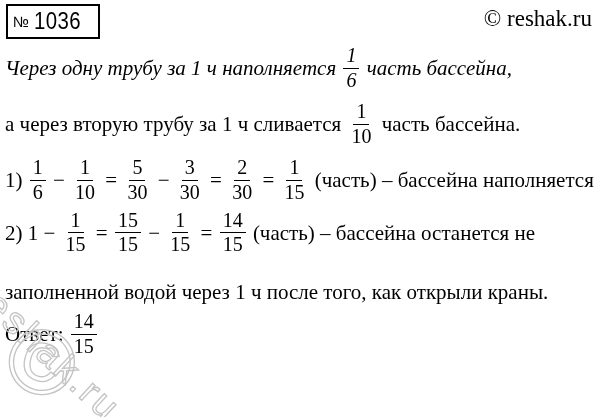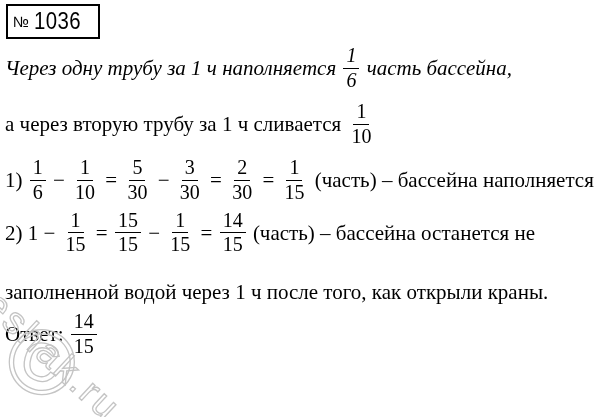--- a/index.html
+++ b/index.html
@@ -101,26 +101,27 @@
 </head>
 <body>
 
 <div class="page">
 
   <div class="header-row">
     <div class="problem-box">
       <span class="no-label">№</span>
       <span class="no-value">1036</span>
     </div>
+    <div class="site-credit">© reshak.ru</div>
   </div>
 
 
   <div class="lines">
       <div class="line"><span class="txt">Через одну трубу за 1 ч наполняется </span><span class="frac"><span class="num">1</span><span class="den">6</span></span><span class="txt"> часть бассейна,</span></div>
-      <div class="line"><span class="txt">а через вторую трубу за 1 ч сливается </span><span class="frac"><span class="num">1</span><span class="den">10</span></span></div>
+      <div class="line"><span class="txt">а через вторую трубу за 1 ч сливается </span><span class="frac"><span class="num">1</span><span class="den">10</span></span><span class="txt"> часть бассейна.</span></div>
       <div class="line"><span class="txt">1) </span><span class="frac"><span class="num">1</span><span class="den">6</span></span><span class="txt"> − </span><span class="frac"><span class="num">1</span><span class="den">10</span></span><span class="txt"> = </span><span class="frac"><span class="num">5</span><span class="den">30</span></span><span class="txt"> − </span><span class="frac"><span class="num">3</span><span class="den">30</span></span><span class="txt"> = </span><span class="frac"><span class="num">2</span><span class="den">30</span></span><span class="txt"> = </span><span class="frac"><span class="num">1</span><span class="den">15</span></span><span class="txt"> (часть) – бассейна наполняется</span></div>
       <div class="line"><span class="txt">2) 1 − </span><span class="frac"><span class="num">1</span><span class="den">15</span></span><span class="txt"> = </span><span class="frac"><span class="num">15</span><span class="den">15</span></span><span class="txt"> − </span><span class="frac"><span class="num">1</span><span class="den">15</span></span><span class="txt"> = </span><span class="frac"><span class="num">14</span><span class="den">15</span></span><span class="txt"> (часть) – бассейна останется не</span></div>
       <div class="line"><span class="txt">заполненной водой через 1 ч после того, как открыли краны.</span></div>
       <div class="line"><span class="txt">Ответ: </span><span class="frac"><span class="num">14</span><span class="den">15</span></span></div>
     </div>
 
 </div>
 
 <div class="watermark-text">reshak.ru</div>
 <div class="watermark-copyright">©</div>

